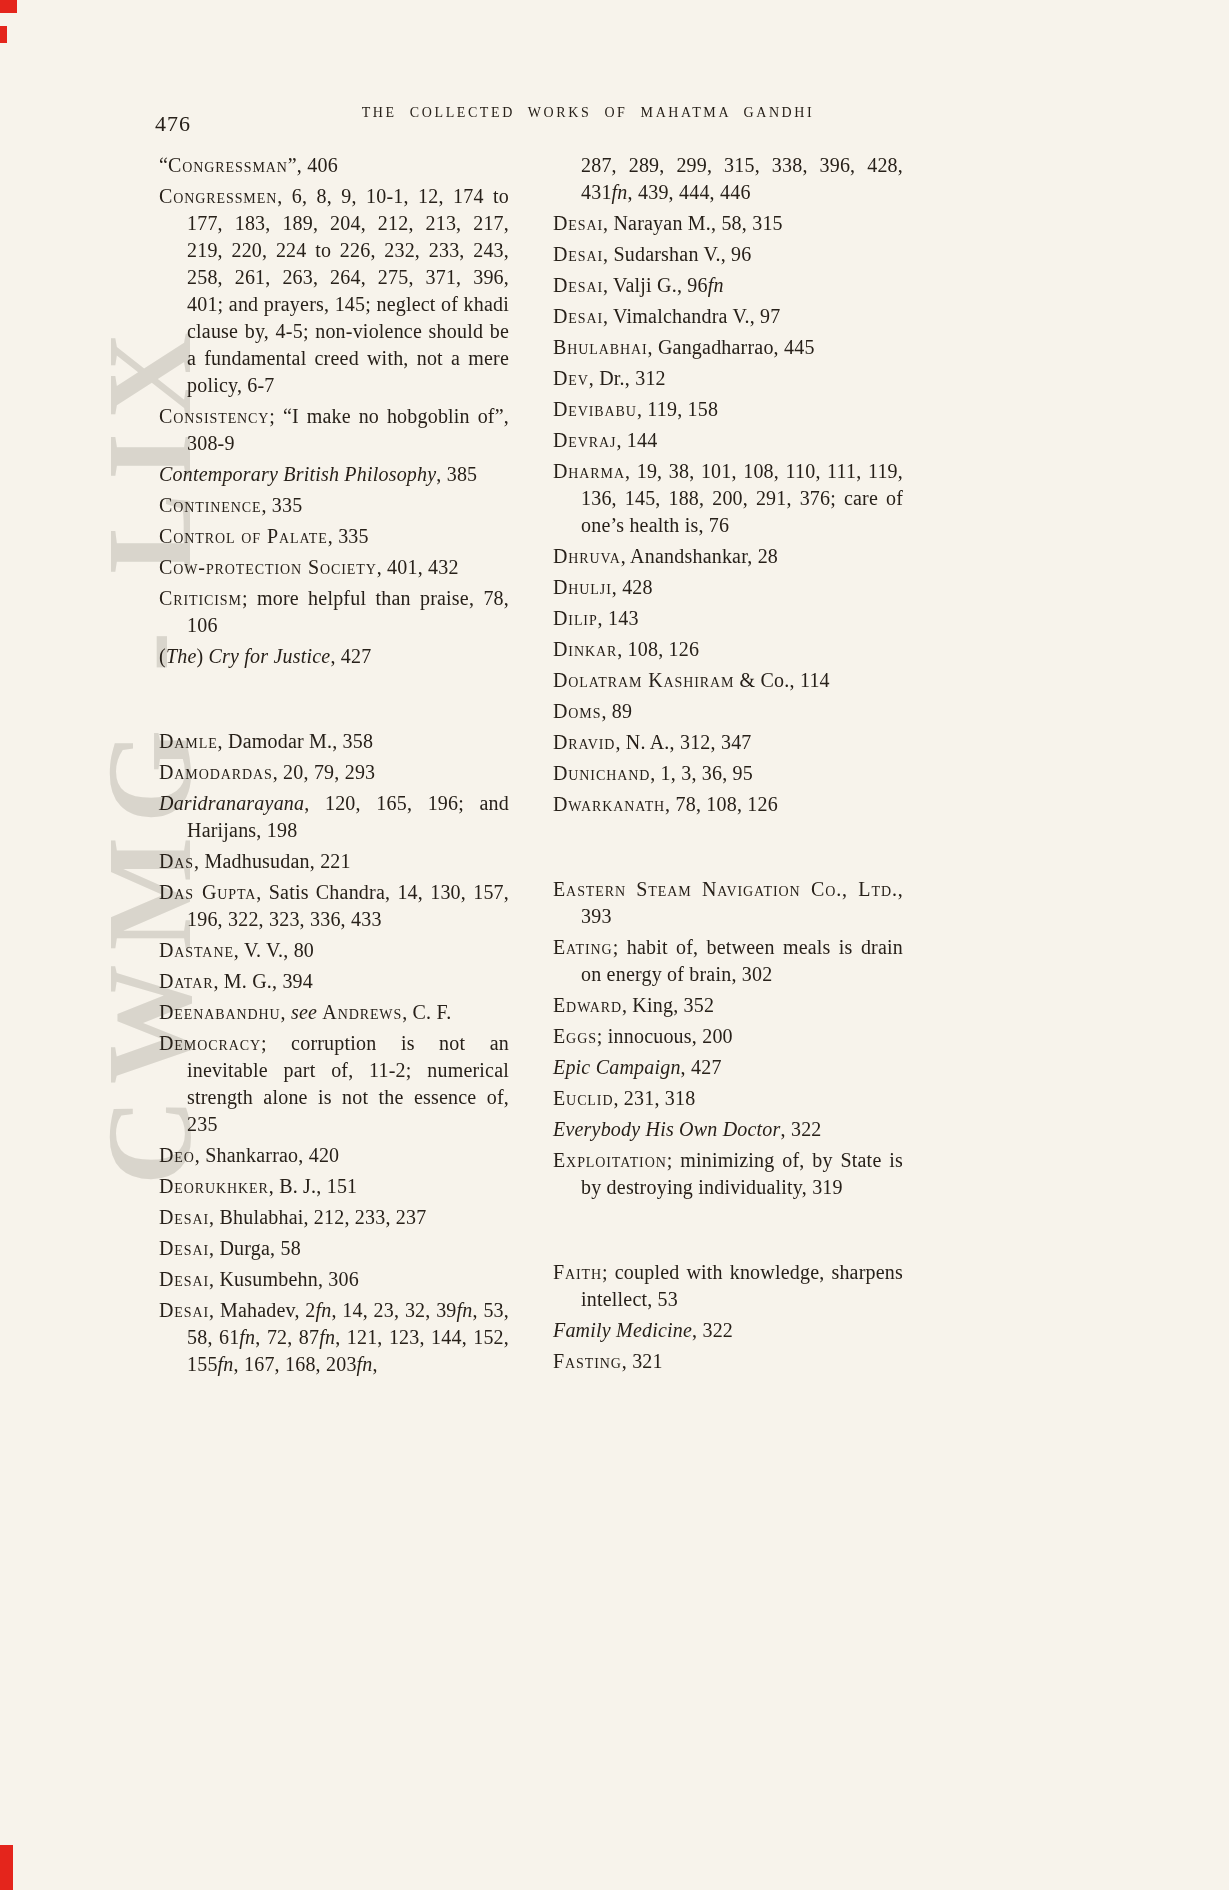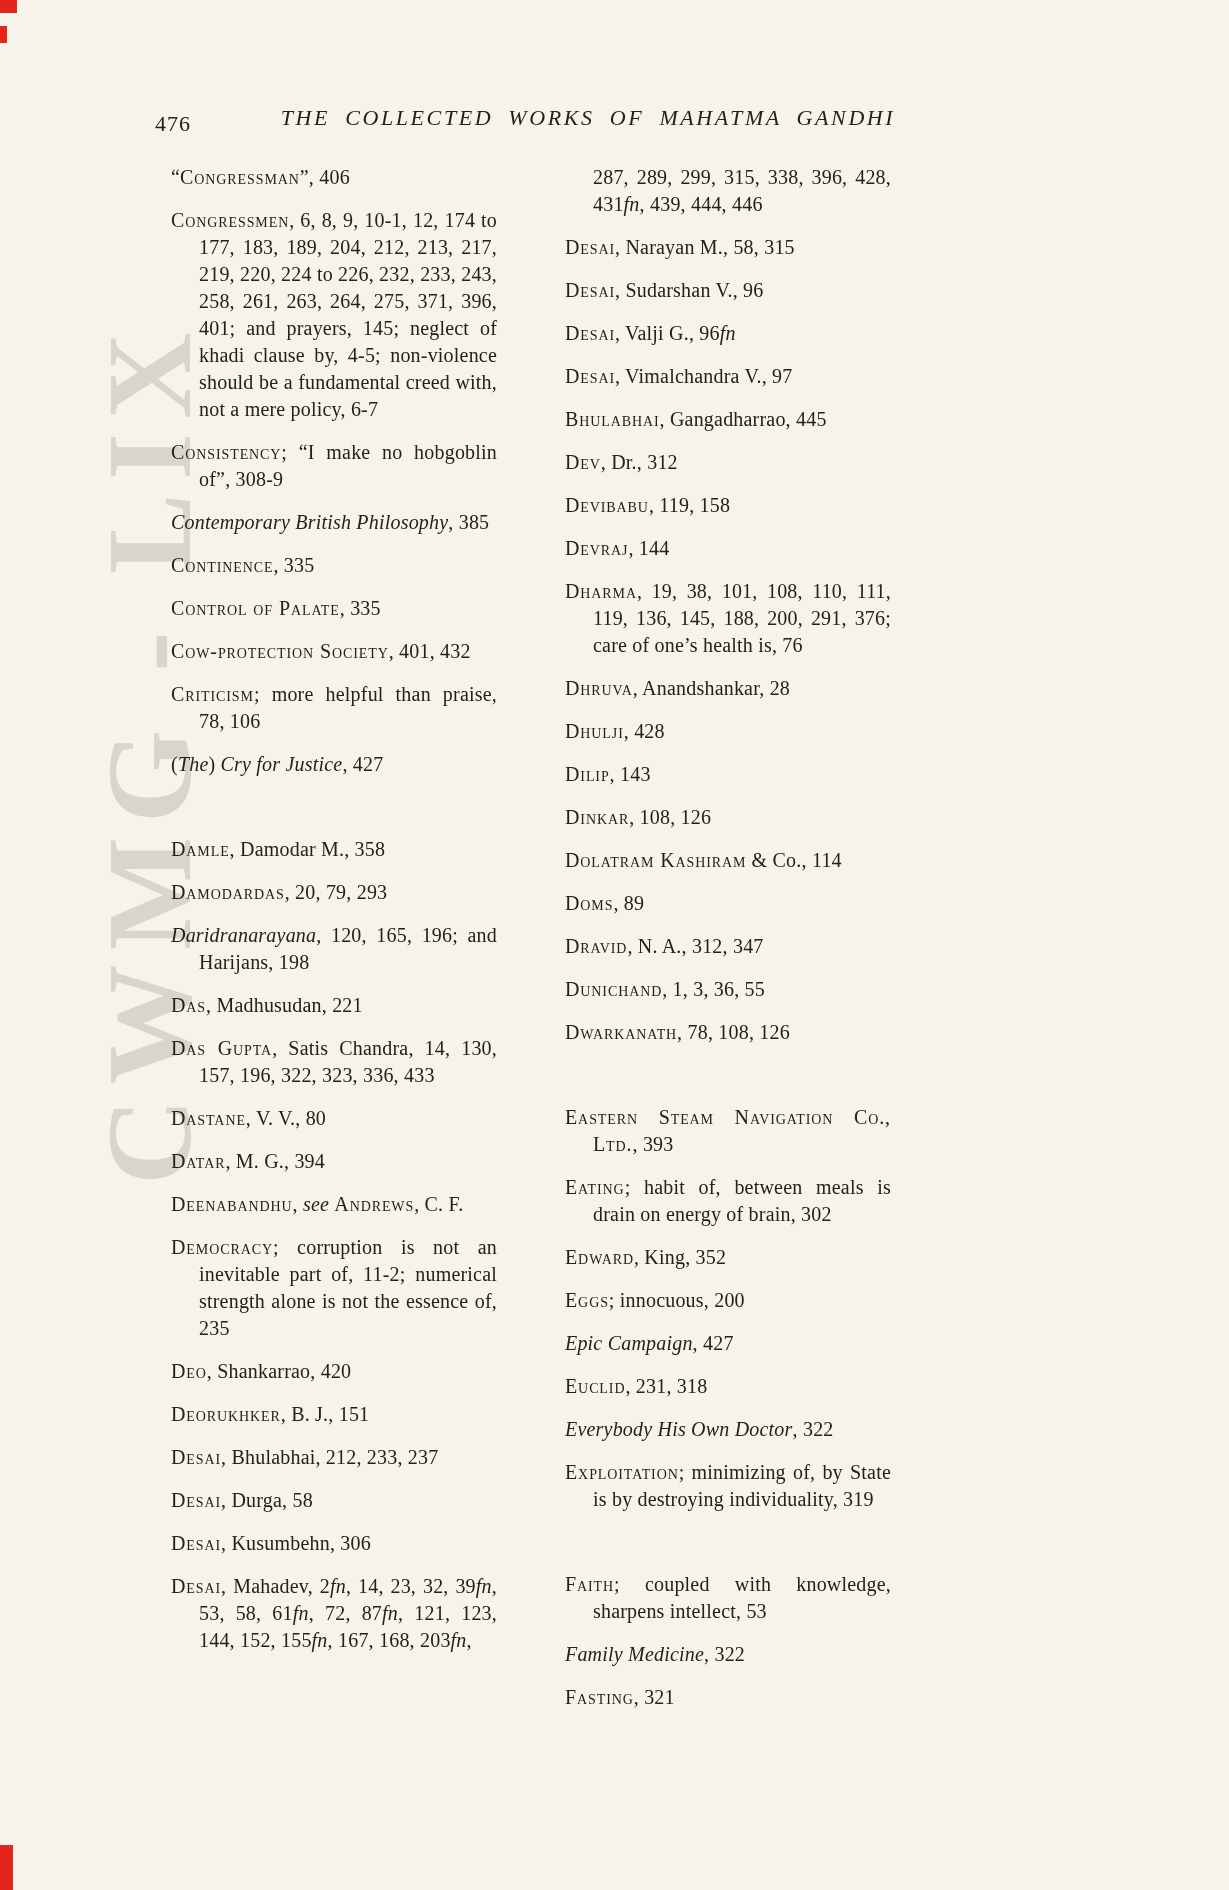--- a/index.html
+++ b/index.html
@@ -53,39 +53,38 @@
     letter-spacing: 1px;
     margin-top: 9px;
   }
   .running-title {
     position: absolute;
     left: 0;
     top: 3px;
     width: 750px;
     text-align: center;
     transform: translateX(58px);
-    font-size: 22px;
+    font-size: 14px;
     letter-spacing: 2.6px;
     word-spacing: 7px;
-    font-style: italic;
   }
 
   .columns {
     position: absolute;
     top: 148px;
     left: 155px;
     width: 752px;
     display: flex;
     gap: 36px;
     z-index: 1;
   }
   .col { width: 358px; }
 
   .entry {
-    margin: 16px;
+    margin: 4px;
     font-size: 20px;
     line-height: 27px;
     text-align: justify;
     padding-left: 28px;
     text-indent: -28px;
     letter-spacing: 0.2px;
   }
   .entry.cont { text-indent: 0; }
   .entry.gap { margin-top: 58px; }
 
@@ -146,21 +145,21 @@
         <p class="entry"><span class="sc">Devibabu</span><span class="n">, 119, 158</span></p>
         <p class="entry"><span class="sc">Devraj</span><span class="n">, 144</span></p>
         <p class="entry"><span class="sc">Dharma</span><span class="n">, 19, 38, 101, 108, 110, 111, 119, 136, 145, 188, 200, 291, 376; care of one’s health is, 76</span></p>
         <p class="entry"><span class="sc">Dhruva</span><span class="n">, Anandshankar, 28</span></p>
         <p class="entry"><span class="sc">Dhulji</span><span class="n">, 428</span></p>
         <p class="entry"><span class="sc">Dilip</span><span class="n">, 143</span></p>
         <p class="entry"><span class="sc">Dinkar</span><span class="n">, 108, 126</span></p>
         <p class="entry"><span class="sc">Dolatram Kashiram</span><span class="n"> &amp; Co., 114</span></p>
         <p class="entry"><span class="sc">Doms</span><span class="n">, 89</span></p>
         <p class="entry"><span class="sc">Dravid</span><span class="n">, N. A., 312, 347</span></p>
-        <p class="entry"><span class="sc">Dunichand</span><span class="n">, 1, 3, 36, 55</span></p>
+        <p class="entry"><span class="sc">Dunichand</span><span class="n">, 1, 3, 36, 95</span></p>
         <p class="entry"><span class="sc">Dwarkanath</span><span class="n">, 78, 108, 126</span></p>
         <p class="entry gap"><span class="sc">Eastern Steam Navigation Co., Ltd.</span><span class="n">, 393</span></p>
         <p class="entry"><span class="sc">Eating</span><span class="n">; habit of, between meals is drain on energy of brain, 302</span></p>
         <p class="entry"><span class="sc">Edward</span><span class="n">, King, 352</span></p>
         <p class="entry"><span class="sc">Eggs</span><span class="n">; innocuous, 200</span></p>
         <p class="entry"><span class="i">Epic Campaign</span><span class="n">, 427</span></p>
         <p class="entry"><span class="sc">Euclid</span><span class="n">, 231, 318</span></p>
         <p class="entry"><span class="i">Everybody His Own Doctor</span><span class="n">, 322</span></p>
         <p class="entry"><span class="sc">Exploitation</span><span class="n">; minimizing of, by State is by destroying individuality, 319</span></p>
         <p class="entry gap"><span class="sc">Faith</span><span class="n">; coupled with knowledge, sharpens intellect, 53</span></p>

